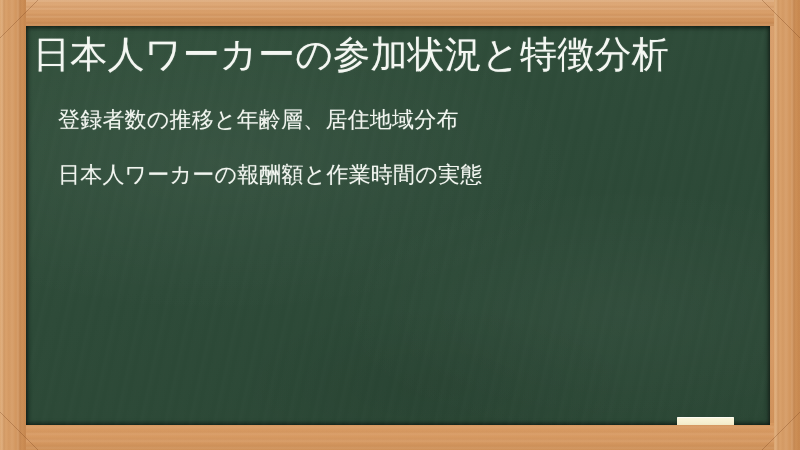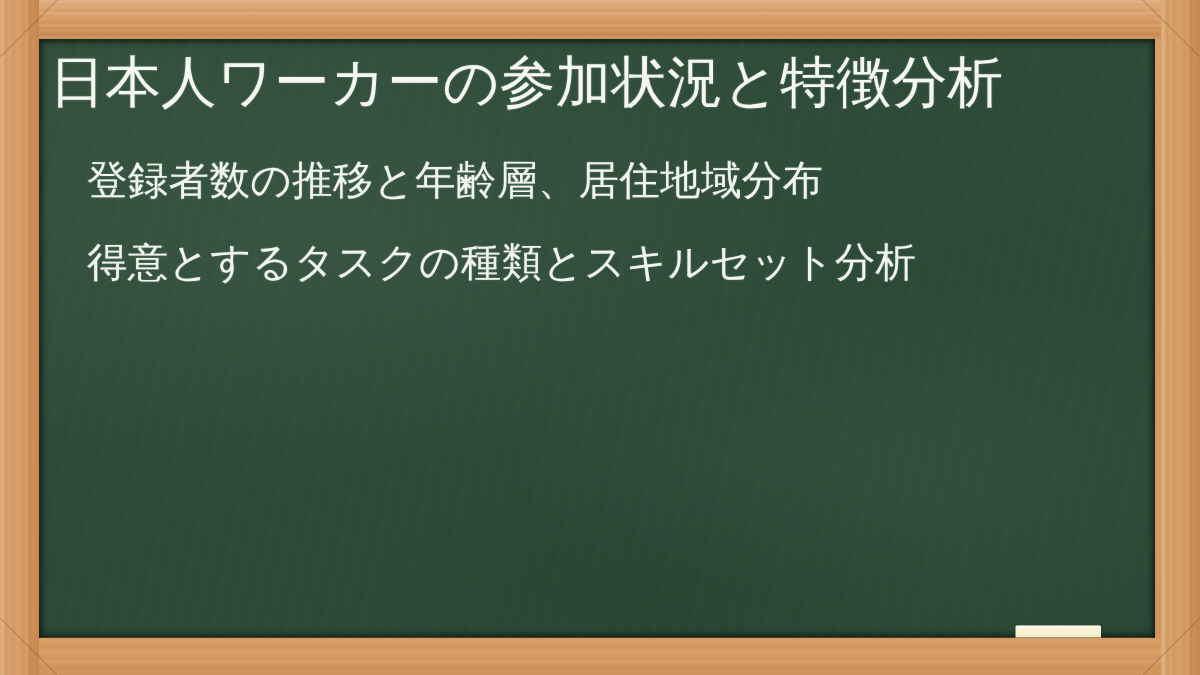--- a/index.html
+++ b/index.html
@@ -157,21 +157,21 @@
   }
 
   .bullets {
     position: absolute;
     left: 32px;
     top: 78px;
     width: 690px;
   }
 
   .bullet-line {
-    font-size: 27px;
+    font-size: 22px;
     line-height: 32px;
     margin-bottom: 23px;
     color: #f1f5ef;
     font-weight: 400;
     letter-spacing: 0.2px;
     white-space: nowrap;
     text-shadow: 0 0 1.1px rgba(255,255,255,0.35);
   }
   .bullet-line:last-child { margin-bottom: 0; }
 
@@ -203,21 +203,21 @@
   <div class="miter bl"></div>
   <div class="miter br"></div>
 
   <div class="board">
     <div class="board-inner">
 
       <div class="title">日本人ワーカーの参加状況と特徴分析</div>
 
       <div class="bullets">
         <div class="bullet-line">登録者数の推移と年齢層、居住地域分布</div>
-        <div class="bullet-line">得意とするタスクの種類とスキルセット分析</div>
+        <div class="bullet-line">日本人ワーカーの報酬額と作業時間の実態</div>
       </div>
 
       <div class="chalk"></div>
 
     </div>
   </div>
 
 </div>
 
 </body></html>

